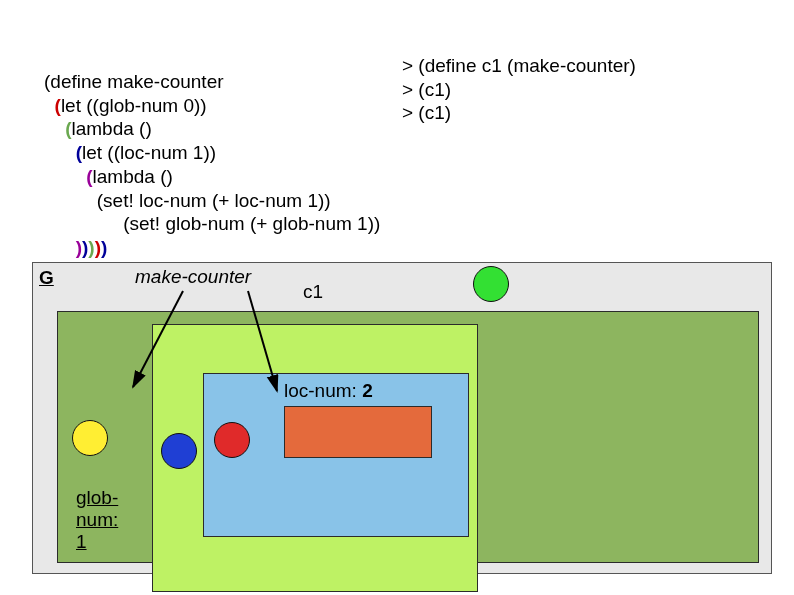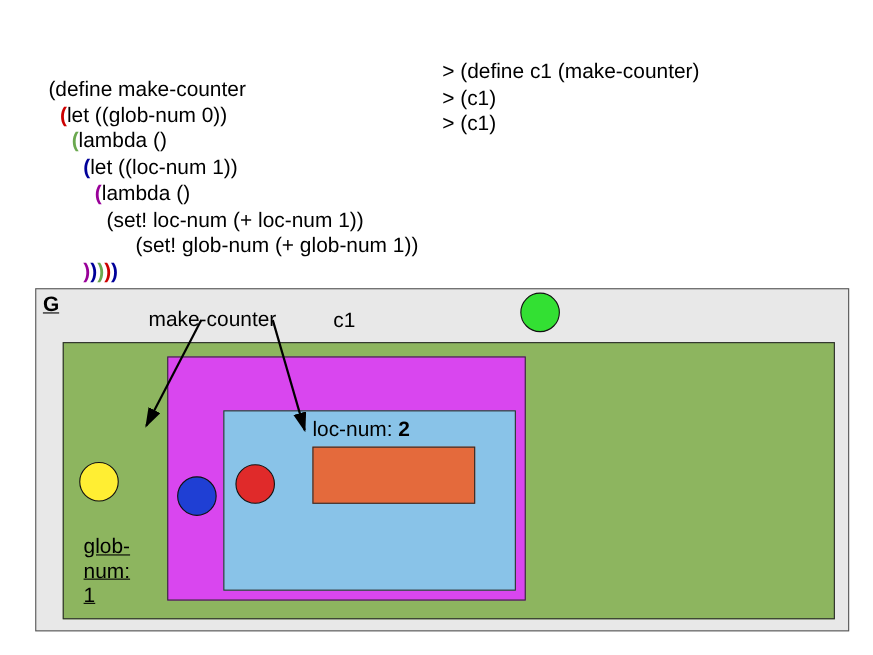--- a/index.html
+++ b/index.html
@@ -46,21 +46,21 @@
     border: 1px solid #555;
   }
   .g-label {
     position: absolute;
     left: 6px; top: 4px;
     font-weight: bold;
     text-decoration: underline;
   }
   .mc-label {
     position: absolute;
-    left: 102px; top: 17px;
+    left: 102px; top: 3px; font-style: italic;
   }
   .c1-label {
     position: absolute;
     left: 270px; top: 18px;
   }
 
   .box-green {
     position: absolute;
     left: 24px; top: 48px;
     width: 702px; height: 252px;
@@ -70,22 +70,22 @@
   .globnum {
     position: absolute;
     left: 18px; top: 175px;
     width: 60px;
     line-height: 1.15;
     text-decoration: underline;
   }
   .box-yellow {
     position: absolute;
     left: 94px; top: 12px;
-    width: 326px; height: 222px;
-    background: #d946ef;
+    width: 326px; height: 268px;
+    background: #bef264;
     border: 1px solid #2b2b2b;
   }
   .box-blue {
     position: absolute;
     left: 50px; top: 48px;
     width: 266px; height: 164px;
     background: #89c3e8;
     border: 1px solid #2b2b2b;
   }
   .locnum {

